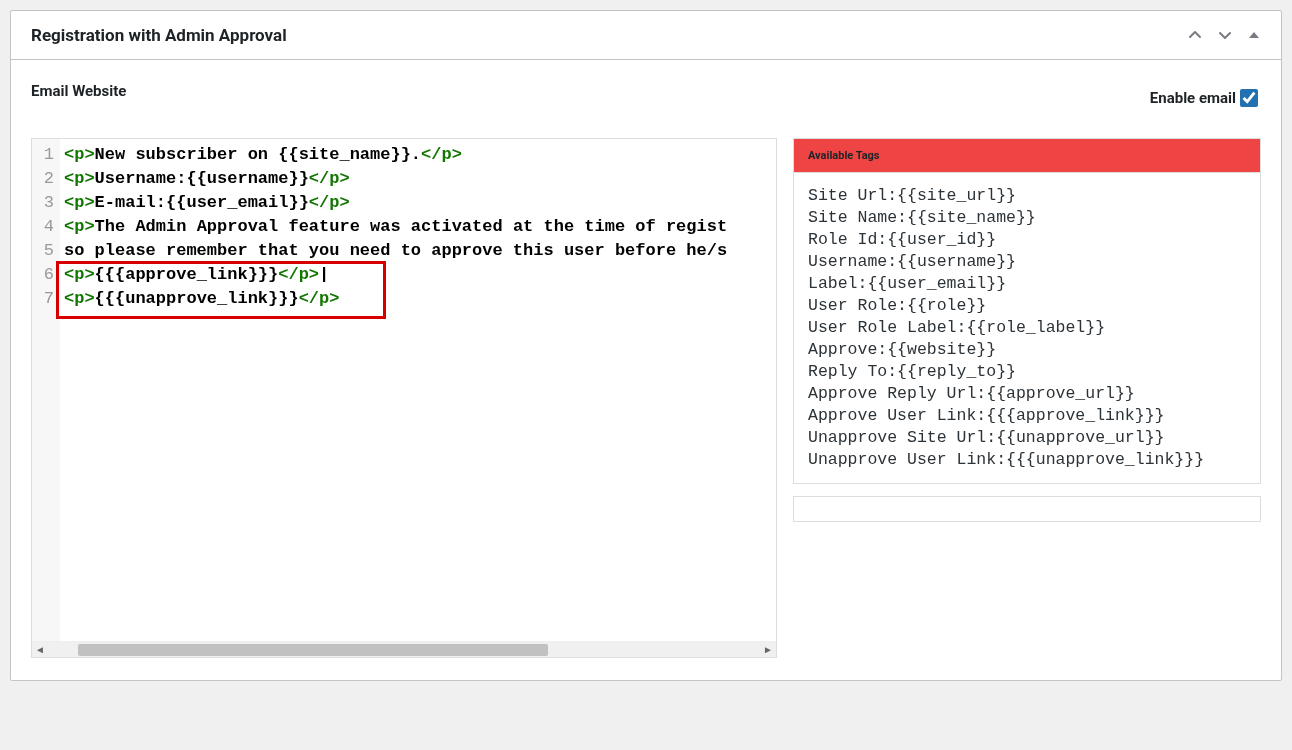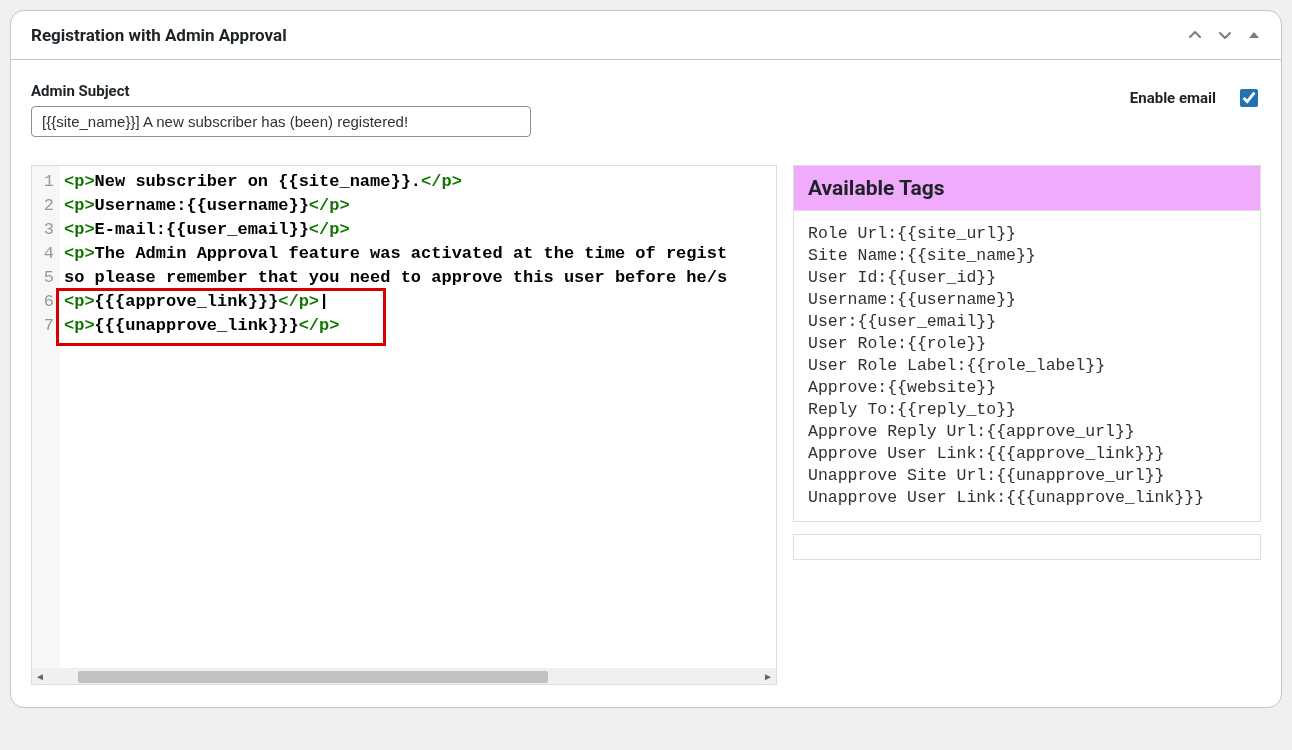--- a/index.html
+++ b/index.html
@@ -7,21 +7,21 @@
     margin: 0;
     padding: 10px;
     background: #f0f0f1;
     font-family: -apple-system, BlinkMacSystemFont, "Segoe UI", Roboto, sans-serif;
     font-size: 14px;
     color: #1d2327;
   }
   .panel {
     background: #fff;
     border: 1px solid #c3c4c7;
-    border-radius: 14px;
+    border-radius: 2px;
   }
   .panel-header {
     padding: 14px 20px;
     border-bottom: 1px solid #c3c4c7;
     display: flex;
     align-items: center;
     justify-content: space-between;
   }
   .panel-title {
     font-weight: 700;
@@ -56,21 +56,21 @@
     padding: 6px 10px;
     border: 1px solid #8c8f94;
     border-radius: 4px;
     font-size: 15px;
     color: #2c3338;
     background: #fff;
   }
   .enable-block {
     display: flex;
     align-items: center;
-    gap: 20px;
+    gap: 0;
     font-weight: 700;
     font-size: 15px;
     margin-top: 4px;
   }
   .enable-block input[type=checkbox] {
     width: 18px;
     height: 18px;
     accent-color: #2271b1;
   }
   .editor-row {
@@ -154,24 +154,24 @@
     width: 468px;
     display: flex;
     flex-direction: column;
     gap: 0;
   }
   .side-box {
     border: 1px solid #ddd;
   }
   .side-box + .side-box { margin-top: 12px; }
   .side-header {
-    background: #f0abfc;
+    background: #ef4444;
     padding: 10px 14px;
     font-weight: 700;
-    font-size: 21px;
+    font-size: 11px;
     border-bottom: 1px solid #ddd;
     color: #1d2327;
   }
   .side-content {
     padding: 12px 14px;
     font-family: "Courier New", monospace;
     font-size: 16.5px;
     line-height: 22px;
     color: #2c3338;
     min-height: 20px;
@@ -199,22 +199,21 @@
       <span>
         <svg width="14" height="14" viewBox="0 0 14 14">
             <path d="M2 10 L7 4 L12 10 Z" fill="#787c82"></path>
           </svg>
       </span>
     </div>
   </div>
   <div class="panel-body">
     <div class="top-row">
       <div class="subject-block">
-        <div class="subject-label">Admin Subject</div>
-        <input type="text" class="subject-input" value="[{{site_name}}] A new subscriber has (been) registered!" style="">
+        <div class="subject-label">Email Website</div>
       </div>
       <label class="enable-block">
         <span>Enable email</span>
         <input type="checkbox" checked="" style="">
       </label>
     </div>
 
     <div class="editor-row">
       <div class="code-editor">
         <div class="code-body">
@@ -236,25 +235,25 @@
             <div class="thumb"></div>
           </div>
           <div class="arrow">►</div>
         </div>
       </div>
 
       <div class="sidebar">
         <div class="side-box">
           <div class="side-header">Available Tags</div>
           <div class="side-content" id="available-tags-list">
-              <div class="tag-line">Role Url:{{site_url}}</div>
+              <div class="tag-line">Site Url:{{site_url}}</div>
               <div class="tag-line">Site Name:{{site_name}}</div>
-              <div class="tag-line">User Id:{{user_id}}</div>
+              <div class="tag-line">Role Id:{{user_id}}</div>
               <div class="tag-line">Username:{{username}}</div>
-              <div class="tag-line">User:{{user_email}}</div>
+              <div class="tag-line">Label:{{user_email}}</div>
               <div class="tag-line">User Role:{{role}}</div>
               <div class="tag-line">User Role Label:{{role_label}}</div>
               <div class="tag-line">Approve:{{website}}</div>
               <div class="tag-line">Reply To:{{reply_to}}</div>
               <div class="tag-line">Approve Reply Url:{{approve_url}}</div>
               <div class="tag-line">Approve User Link:{{{approve_link}}}</div>
               <div class="tag-line">Unapprove Site Url:{{unapprove_url}}</div>
               <div class="tag-line">Unapprove User Link:{{{unapprove_link}}}</div>
             </div>
         </div>

